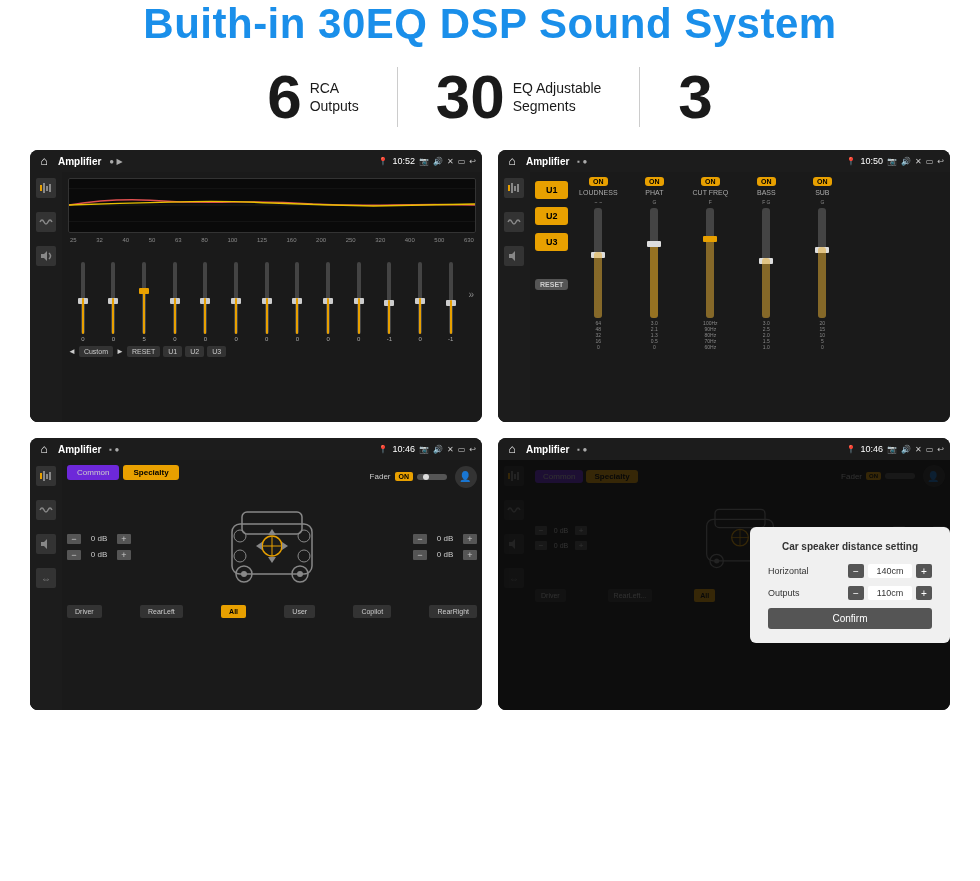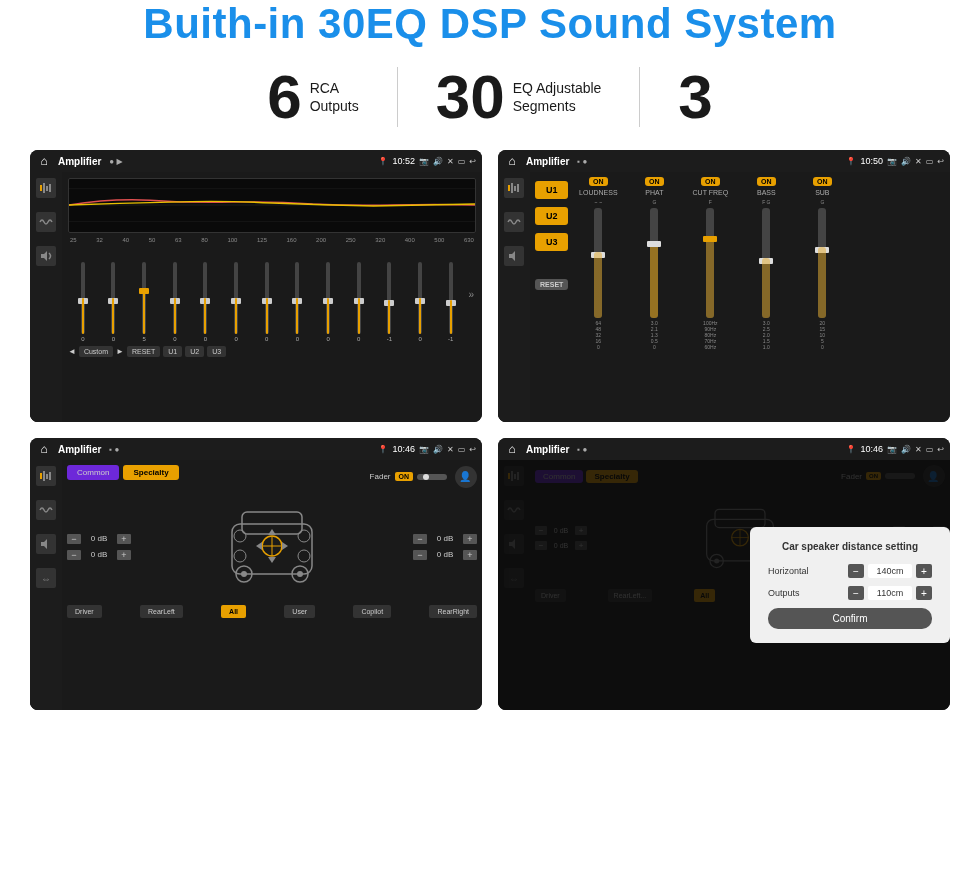--- a/index.html
+++ b/index.html
@@ -507,21 +507,21 @@
       padding: 2px 5px;
       border-radius: 2px;
       min-width: 44px;
       text-align: center;
     }
 
     .dialog-confirm-btn {
       width: 100%;
       background: #555;
       color: #fff;
-      border-radius: 10px;
+      border-radius: 3px;
       padding: 5px;
       text-align: center;
       font-size: 10px;
       margin-top: 8px;
     }
 
     
     .s3-content {
       display: flex;
       gap: 6px;

